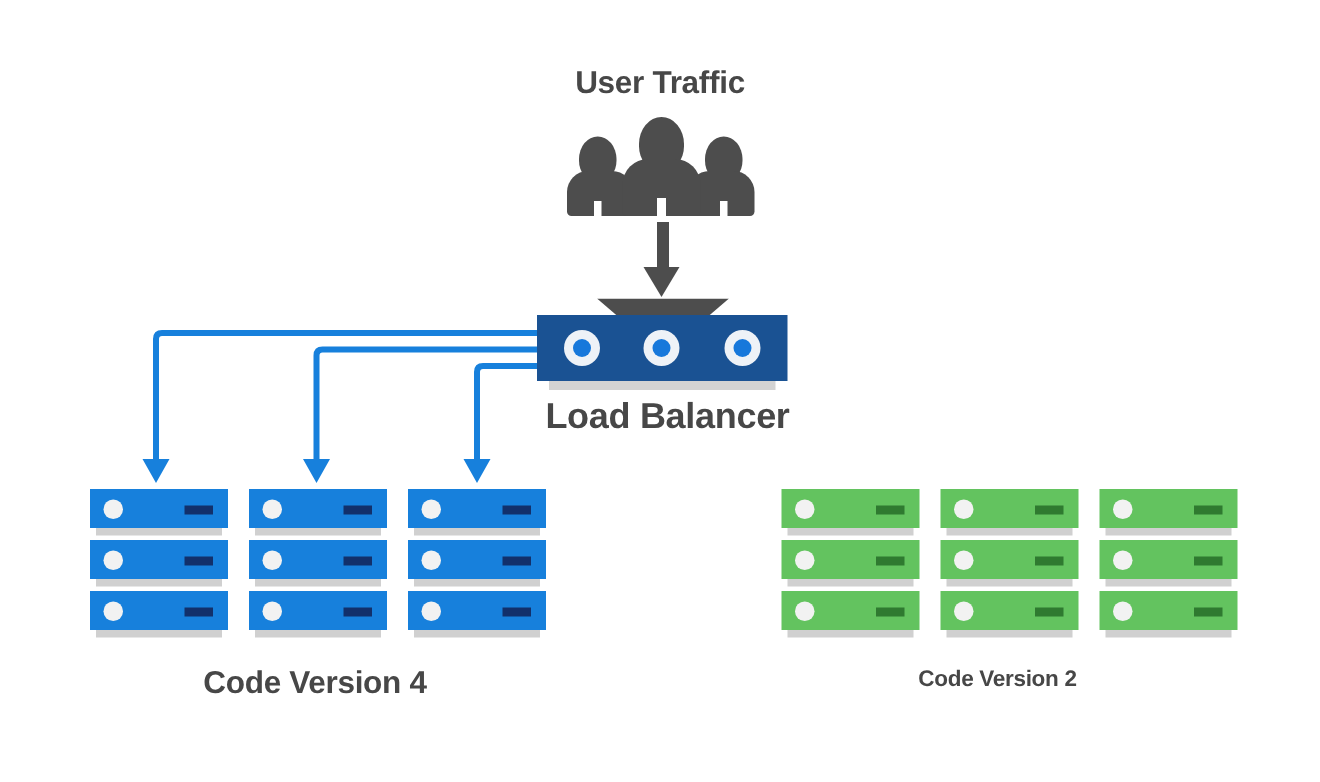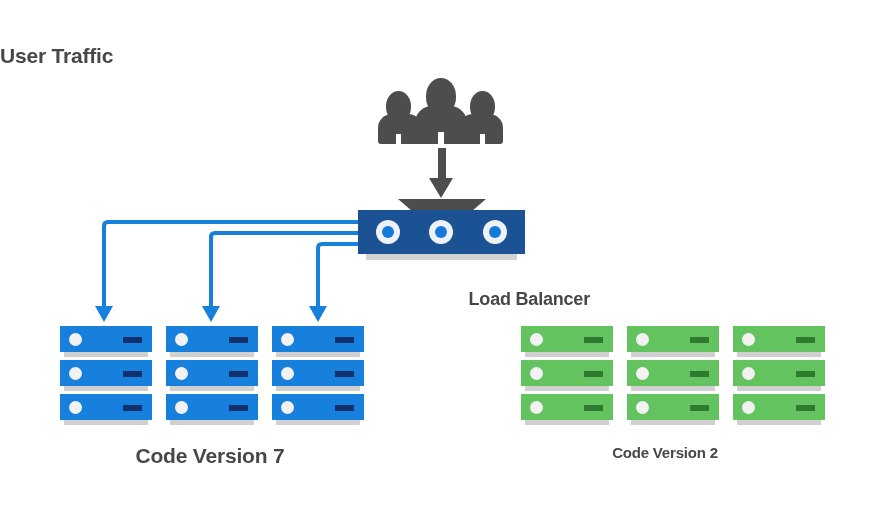--- a/index.html
+++ b/index.html
@@ -23,29 +23,29 @@
     position: absolute;
     color: #474747;
     font-weight: bold;
     font-family: "Liberation Sans", sans-serif;
     white-space: nowrap;
     letter-spacing: -0.2px;
   }
   #user-traffic-label {
     left: 0; right: 0;
     top: 44px;
+    text-align: center;
     font-size: 21px;
   }
   #load-balancer-label {
     left: 300px;
     width: 290px;
     top: 264px;
-    text-align: right;
-    font-size: 18px;
-    margin-top: 25px;
+    text-align: center;
+    font-size: 24px;
   }
   #code-version-1-label {
     left: 60px;
     width: 300px;
     top: 444px;
     text-align: center;
     font-size: 21px;
   }
   #code-version-2-label {
     left: 515px;
@@ -344,21 +344,21 @@
       <div class="server-shadow"></div>
     </div>
     <div class="server-unit">
       <div class="server-body"></div>
       <div class="server-led"></div>
       <div class="server-dash"></div>
       <div class="server-shadow"></div>
     </div>
   </div>
 
-  <div class="label" id="code-version-1-label">Code Version 7</div>
+  <div class="label" id="code-version-1-label">Code Version 4</div>
 
   <div class="rack green" style="left:521px; top:326px;">
     <div class="server-unit">
       <div class="server-body"></div>
       <div class="server-led"></div>
       <div class="server-dash"></div>
       <div class="server-shadow"></div>
     </div>
     <div class="server-unit">
       <div class="server-body"></div>

